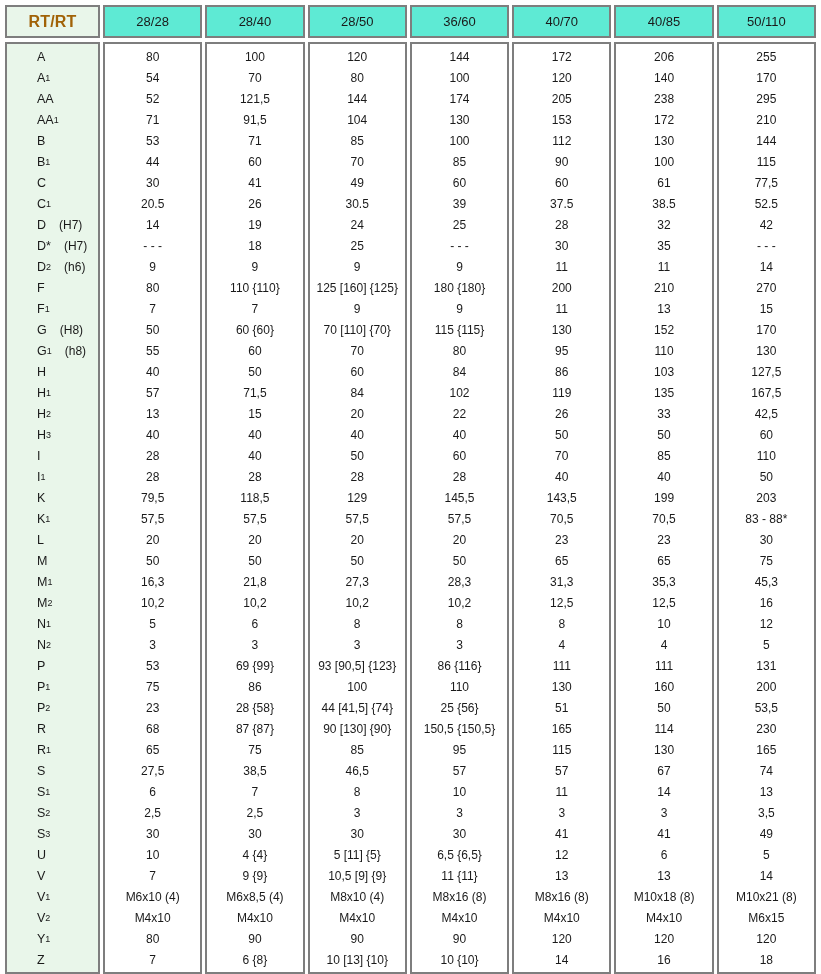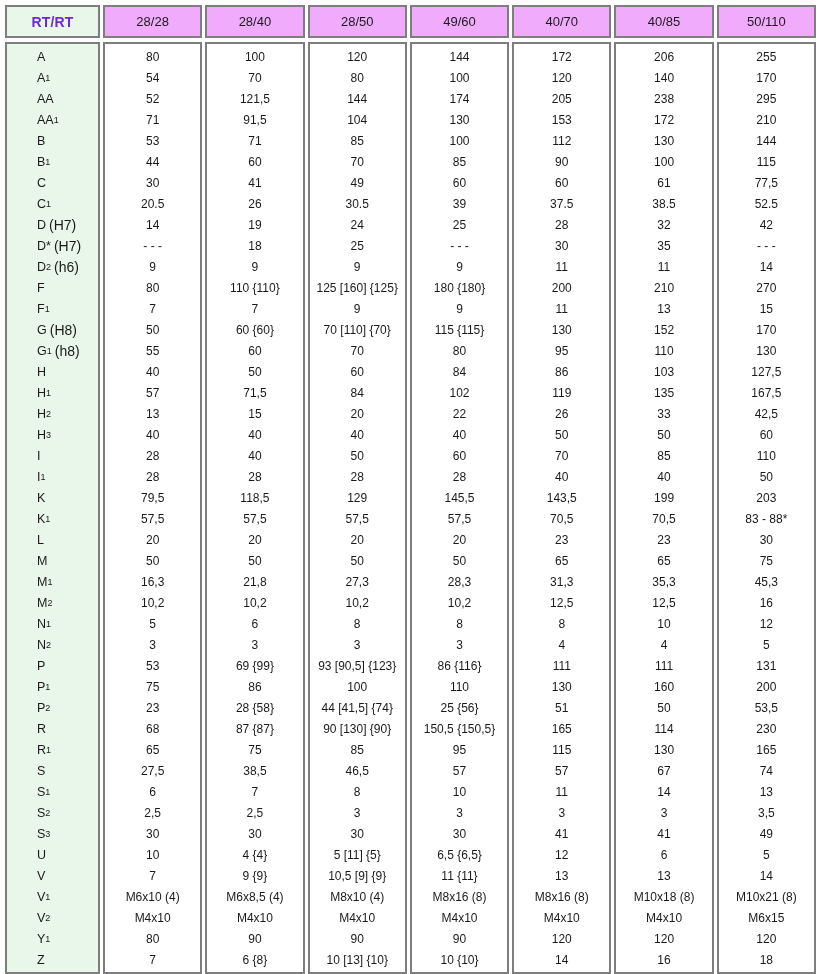--- a/index.html
+++ b/index.html
@@ -8,55 +8,55 @@
     padding: 5px 5px 0 5px;
     font-family: "Liberation Sans", sans-serif;
     background: #ffffff;
   }
   .spec-table { display: flex; flex-direction: column; gap: 4px; }
   .header-row { display: flex; gap: 3px; }
   .hcell {
     flex: 1; height: 33px; box-sizing: border-box;
     border: 2px solid #7e7e7e;
     display: flex; align-items: center; justify-content: center;
-    font-size: 13px; color: #1a1a1a; background: #f0abfc;
+    font-size: 13px; color: #1a1a1a; background: #5eead4;
   }
   .corner {
     flex: 0 0 95px;
     background: #e9f6ea;
-    color: #6d28d9; font-weight: bold; font-size: 14px;
+    color: #a16207; font-weight: bold; font-size: 16px;
     letter-spacing: 0.2px;
   }
   .body-row { display: flex; gap: 3px; }
   .labels-col {
     flex: 0 0 95px; box-sizing: border-box;
     border: 2px solid #7e7e7e; background: #e9f6ea;
     padding: 2px 0;
   }
   .col {
     flex: 1; box-sizing: border-box;
     border: 2px solid #7e7e7e; background: #ffffff;
     padding: 2px 0;
   }
   .line {
     height: 21px; display: flex; align-items: center; justify-content: center;
     font-size: 12px; color: #1a1a1a; white-space: nowrap;
   }
   .label-line { justify-content: flex-start; padding-left: 30px; font-size: 12.5px; }
   .label-line sub { font-size: 9px; line-height: 0; vertical-align: -2px; }
-  .label-line .note { font-size: 14px; padding-left: 3px; }
+  .label-line .note { font-size: 12px; padding-left: 13px; }
 </style>
 </head>
 <body>
 
 <div class="page">
   <div class="spec-table">
     <div class="header-row">
       <div class="hcell corner">RT/RT</div>
-      <div id="header-cells" style="display:contents"><div class="hcell">28/28</div><div class="hcell">28/40</div><div class="hcell">28/50</div><div class="hcell">49/60</div><div class="hcell">40/70</div><div class="hcell">40/85</div><div class="hcell">50/110</div></div>
+      <div id="header-cells" style="display:contents"><div class="hcell">28/28</div><div class="hcell">28/40</div><div class="hcell">28/50</div><div class="hcell">36/60</div><div class="hcell">40/70</div><div class="hcell">40/85</div><div class="hcell">50/110</div></div>
     </div>
     <div class="body-row">
       <div class="labels-col" id="labels-col">
           <div class="line label-line">
             <span>A</span>
           </div>
           <div class="line label-line">
             <span>A</span>
             <sub>1</sub>
           </div>

